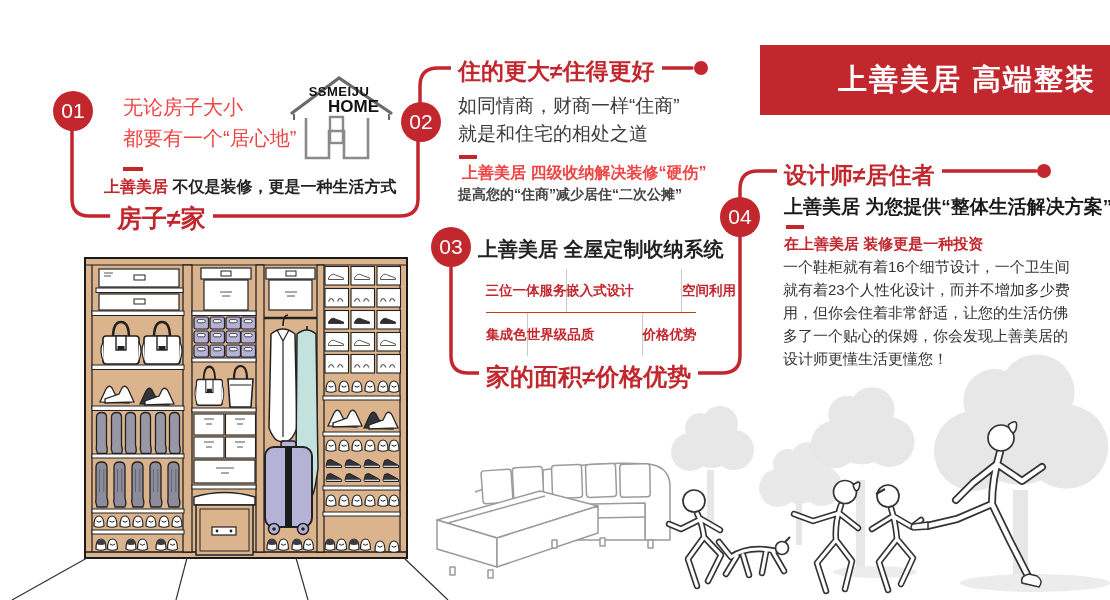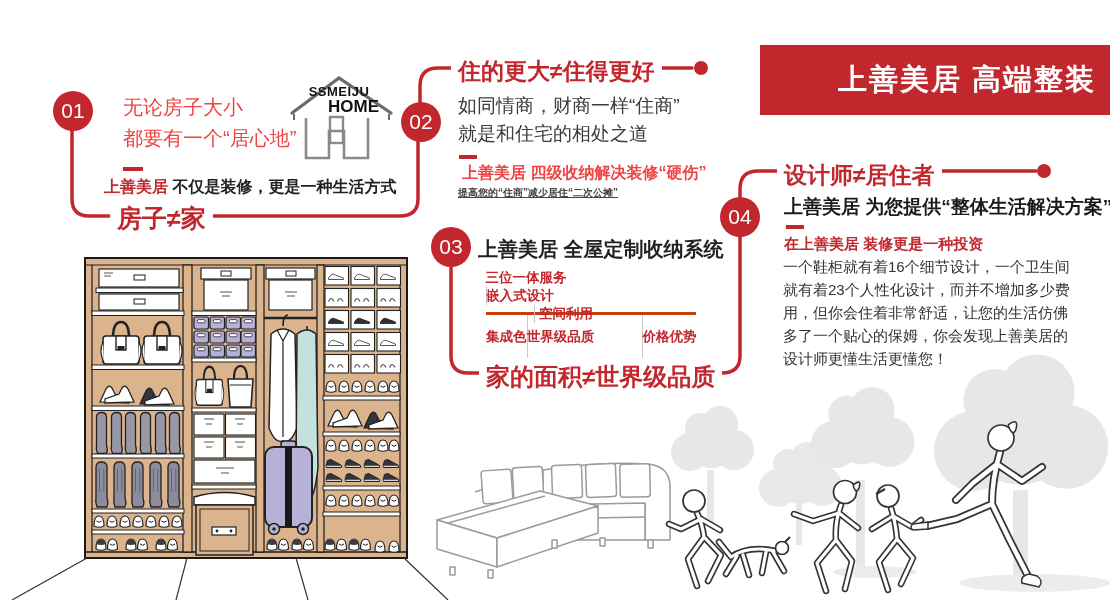--- a/index.html
+++ b/index.html
@@ -21,31 +21,31 @@
   .tagline{background:#fff;color:#c2272d;font-weight:800;z-index:3;white-space:nowrap;padding:2px 7px;}
 
   .dash{background:#c2272d;z-index:3;}
 
   .t{z-index:3;white-space:nowrap;}
   .s1-lines{left:123px;top:92px;font-size:20px;line-height:1.55;color:#ef4444;}
   .s1-sub{left:104px;top:177px;font-size:16px;font-weight:700;color:#222;}
   .s1-sub .red{color:#c2272d;}
   .s2-body{left:458px;top:92px;font-size:19px;line-height:1.45;color:#3d3d3d;}
   .s2-high{left:462px;top:163px;font-size:16px;font-weight:700;color:#ef4444;}
-  .s2-note{left:458px;top:186px;font-size:10px;font-weight:700;color:#454545;text-decoration:underline;}
+  .s2-note{left:458px;top:186px;font-size:14px;font-weight:700;color:#454545;}
   .s3-head{left:478px;top:236px;font-size:20px;font-weight:700;color:#222;}
   .s4-promise{left:784px;top:194px;font-size:19px;font-weight:700;color:#1a1a1a;}
   .s4-invest{left:784px;top:235px;font-size:15px;font-weight:700;color:#c2272d;}
   .s4-para{left:783px;top:256px;width:296px;font-size:15px;line-height:1.53;color:#333;
            white-space:normal;z-index:3;}
 
   
   .grid{left:486px;top:269px;width:210px;z-index:3;}
   .grid .row{display:flex;height:43px;}
-  .grid .row:first-child{border-bottom:3px solid #c2410c;flex-direction:column;}
+  .grid .row:first-child{border-bottom:1px solid #c2410c;}
   .grid .cell{display:flex;align-items:center;justify-content:center;font-size:13.5px;
               font-weight:700;color:#c2272d;white-space:nowrap;}
   .grid .cell+.cell{border-left:1px solid #c8c8c8;}
   .grid .c0{width:80px;}.grid .c1{width:66px;}.grid .c2{width:62px;margin-left:48px;}
 
   
   .logo-t1{left:299px;top:84px;width:80px;text-align:center;font-size:13px;font-weight:700;
            color:#111;letter-spacing:.5px;z-index:3;}
   .logo-t2{left:299px;top:97px;width:80px;text-align:right;font-size:17px;font-weight:700;
            color:#111;z-index:3;}
@@ -449,21 +449,21 @@
       <div class="cell c0">三位一体服务</div>
       <div class="cell c1">嵌入式设计</div>
       <div class="cell c2">空间利用</div>
     </div>
     <div class="row">
       <div class="cell c0">集成色</div>
       <div class="cell c1">世界级品质</div>
       <div class="cell c2">价格优势</div>
     </div>
   </div>
-  <div class="abs tagline" style="left:479px;top:359px;font-size:24px;">家的面积≠世界级品质</div>
+  <div class="abs tagline" style="left:479px;top:359px;font-size:24px;">家的面积≠价格优势</div>
 
   <div class="abs num-circle" style="left:720px;top:197px;">04</div>
   <div class="abs tagline" style="left:777px;top:158px;font-size:23px;">设计师≠居住者</div>
   <div class="abs t s4-promise">上善美居 为您提供“整体生活解决方案”</div>
   <div class="abs dash" style="left:786px;top:225px;width:18px;height:3.5px;"></div>
   <div class="abs t s4-invest">在上善美居 装修更是一种投资</div>
   <div class="abs s4-para">一个鞋柜就有着16个细节设计，一个卫生间就有着23个人性化设计，而并不增加多少费用，但你会住着非常舒适，让您的生活仿佛多了一个贴心的保姆，你会发现上善美居的设计师更懂生活更懂您！</div>
 
 </div>
 

